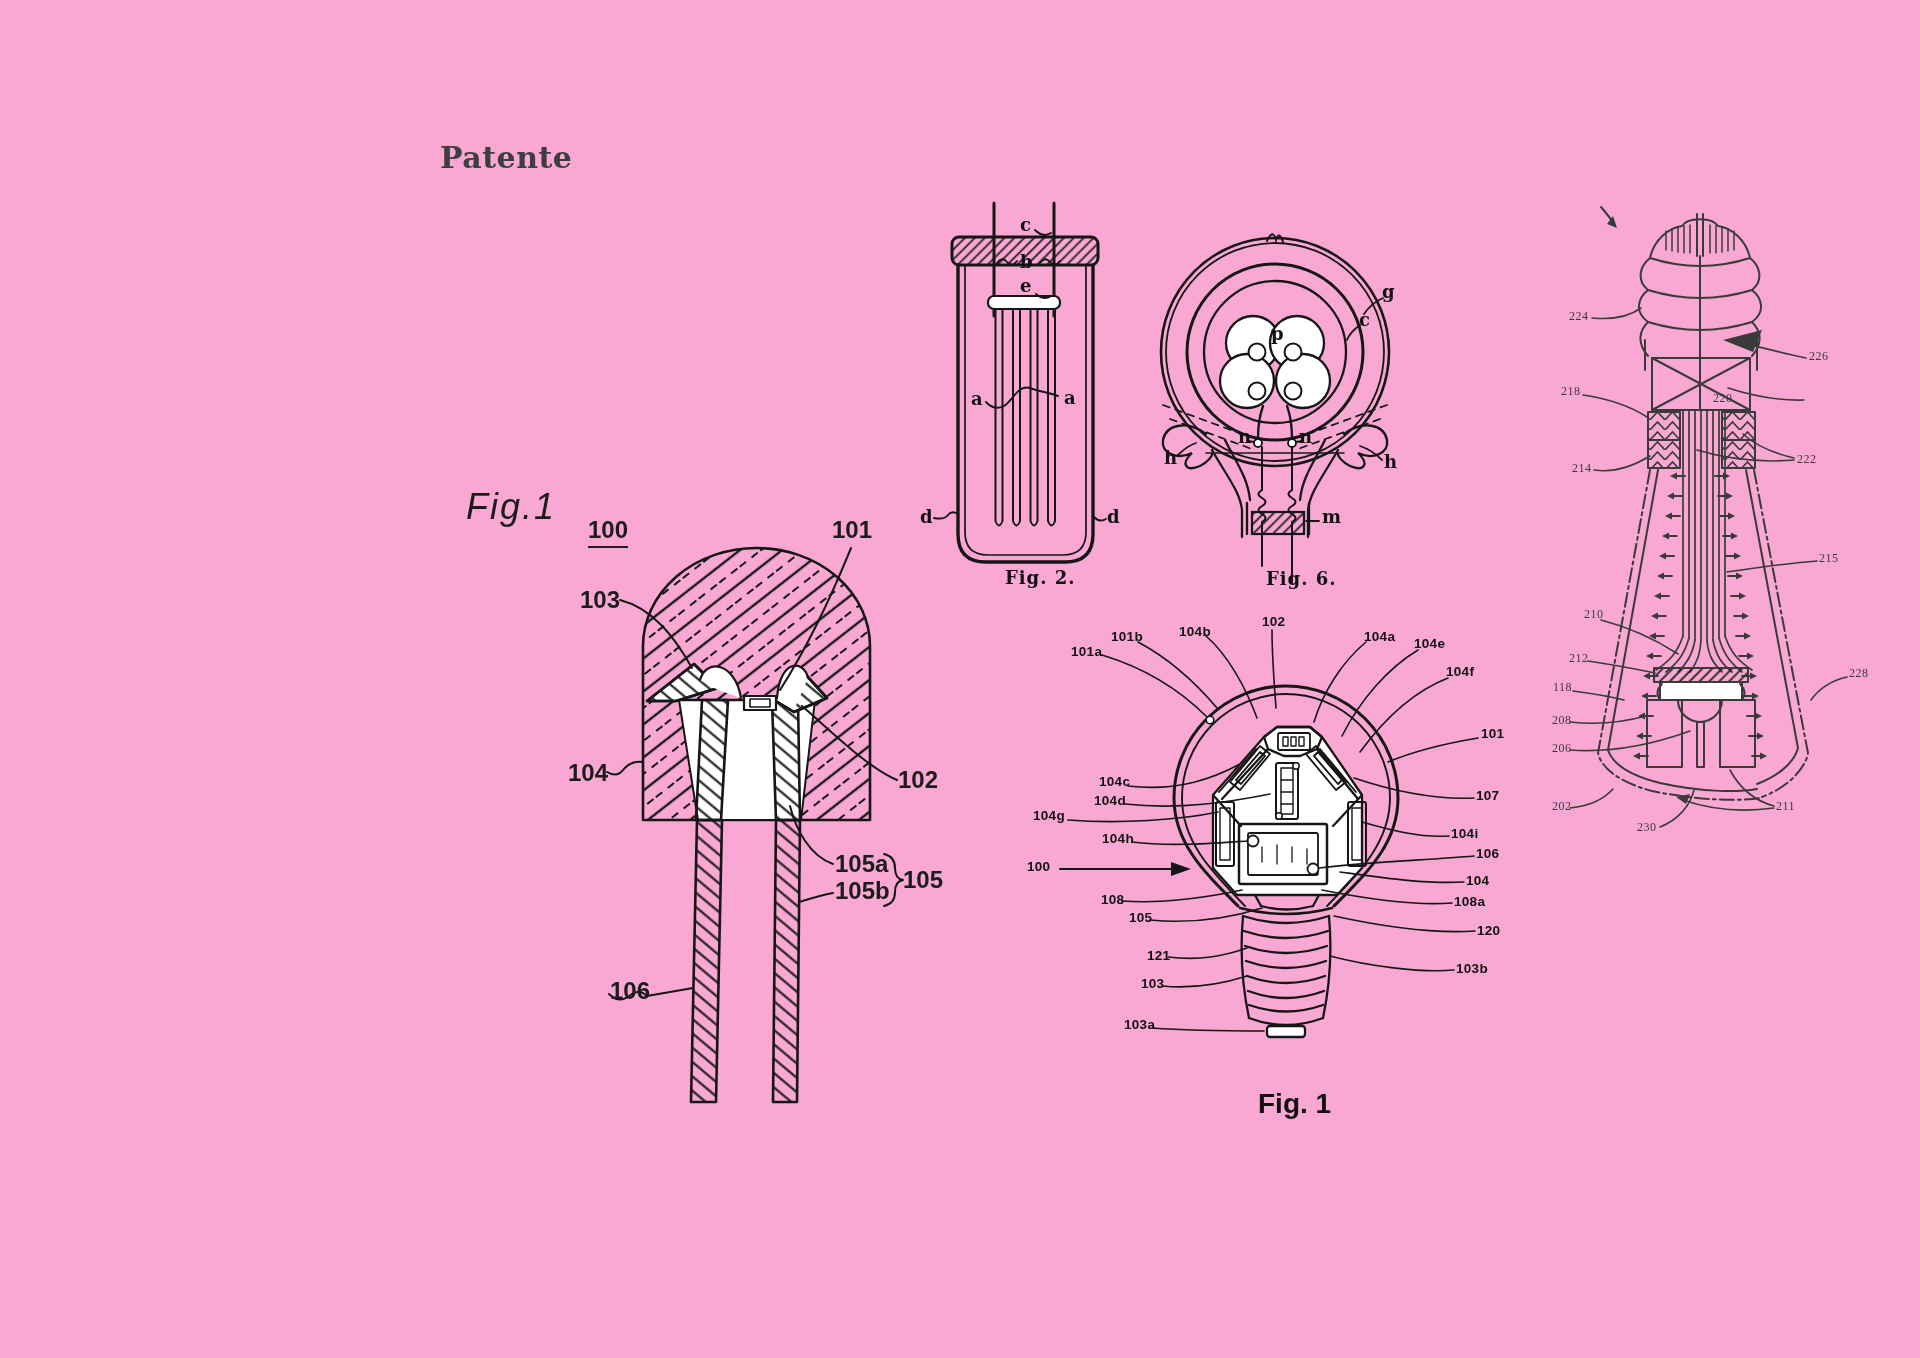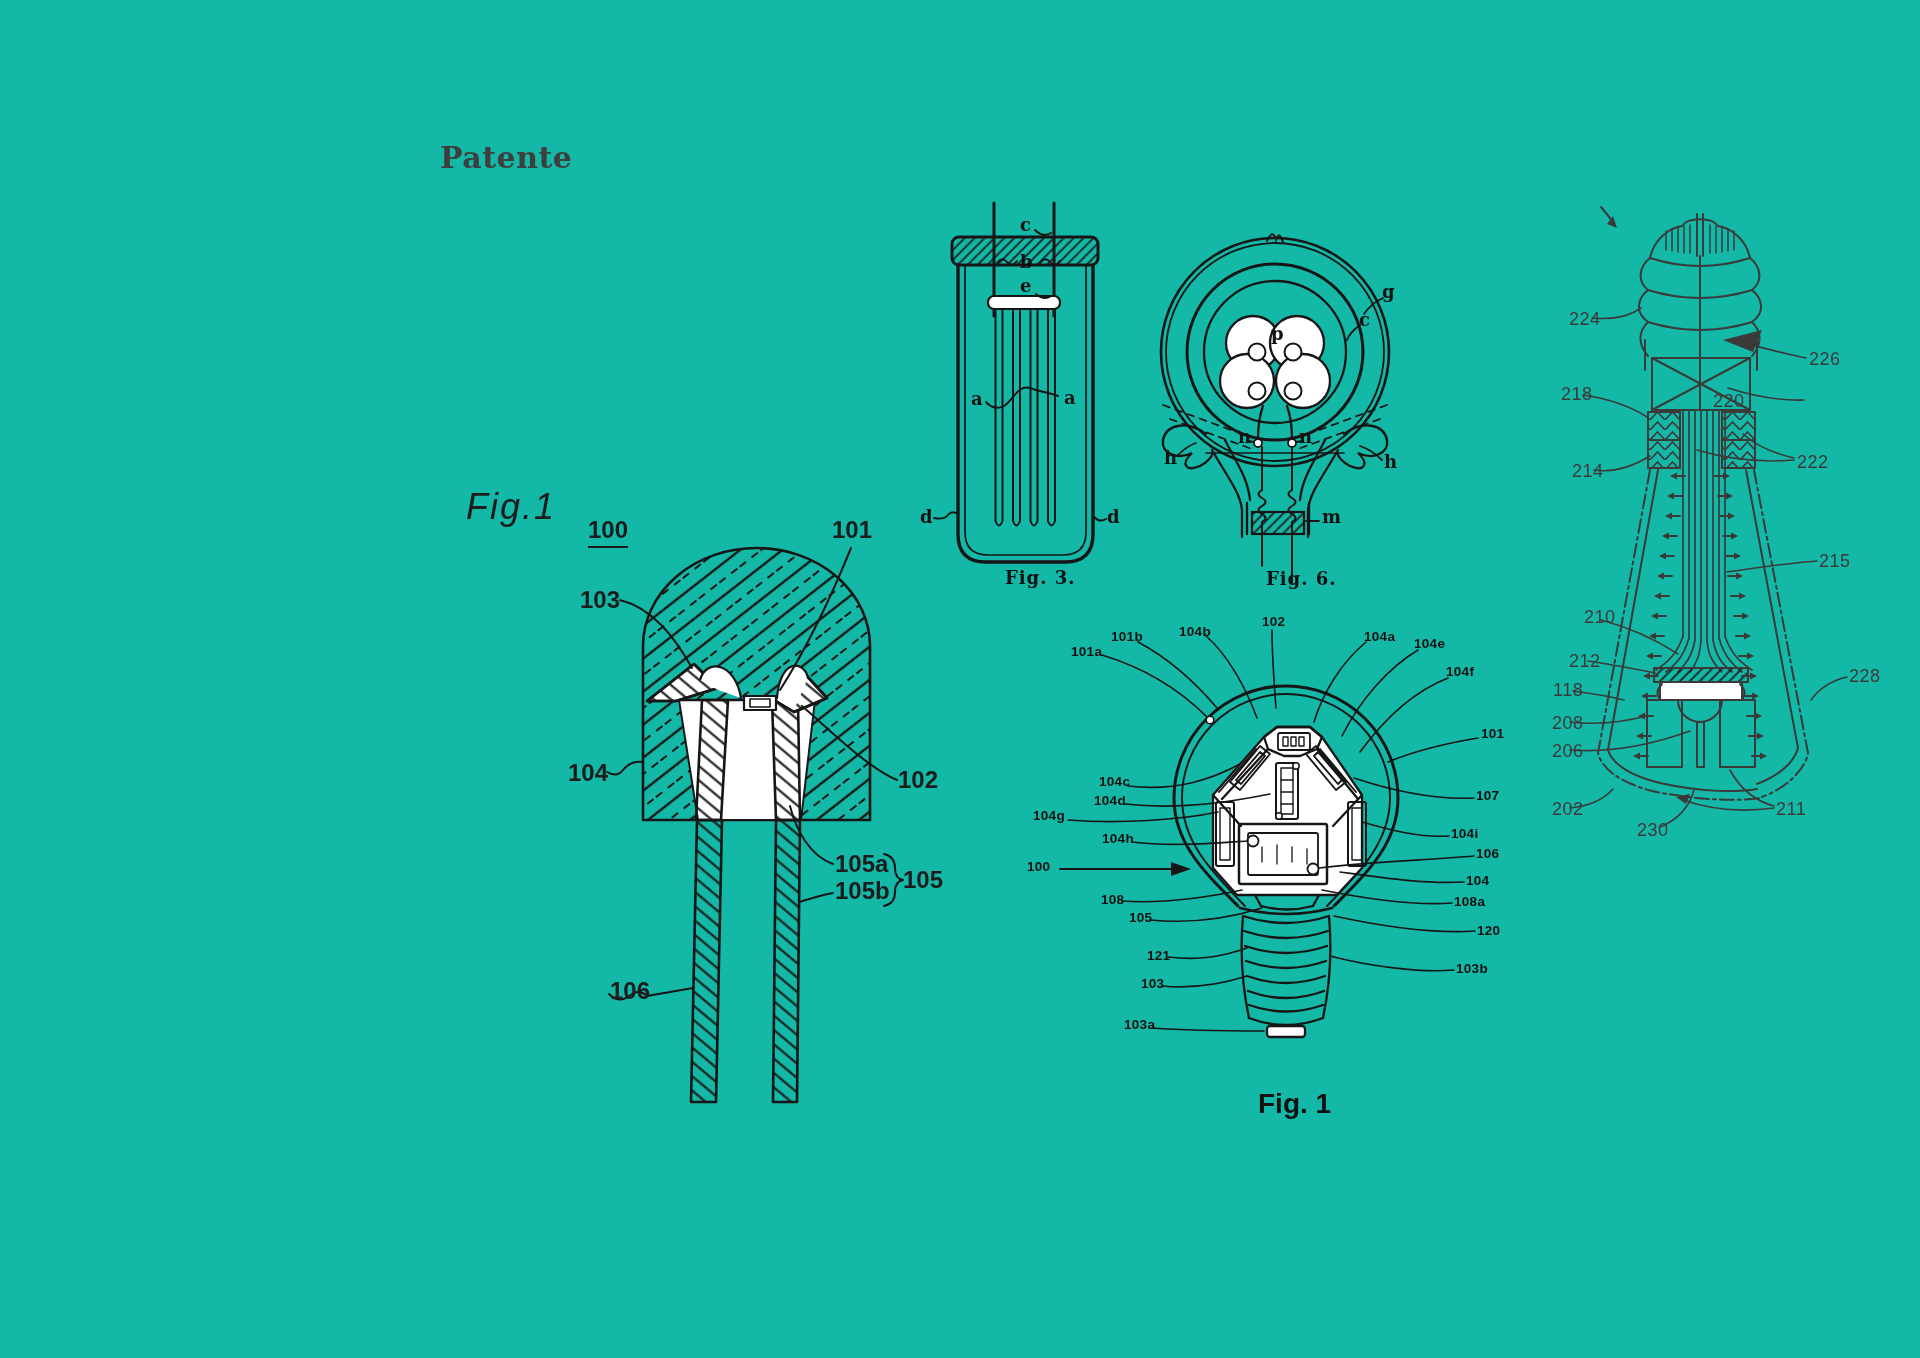--- a/index.html
+++ b/index.html
@@ -1,27 +1,27 @@
 <!DOCTYPE html>
 <html><head>
 <meta charset="utf-8">
 <style>
 html,body{margin:0;padding:0}
-#stage{position:relative;width:1920px;height:1358px;background:#14b8a6;overflow:hidden;font-family:"Liberation Sans",sans-serif}
+#stage{position:relative;width:1920px;height:1358px;background:#f9a8d4;overflow:hidden;font-family:"Liberation Sans",sans-serif}
 #art{position:absolute;left:0;top:0}
 .lbl{position:absolute;color:#161616;white-space:nowrap;line-height:1}
 .t-head{font-family:"DejaVu Serif",serif;font-weight:700;font-size:30px;color:#3e3e3e;letter-spacing:.5px}
 .t-fig1{font-size:36px;font-style:italic;color:#1c1c1c;letter-spacing:2px;font-weight:500}
 .s24{font-size:24px;font-weight:700;color:#1c1c1c}
 .u{border-bottom:2.4px solid #1c1c1c;padding-bottom:4px}
 .s13{font-size:13.5px;font-weight:700;color:#111;letter-spacing:.3px}
 .cap1{font-size:28px;font-weight:700;color:#111}
 .t-letter{font-family:"DejaVu Serif",serif;font-weight:700;font-size:18px;color:#111}
 .capser{font-family:"DejaVu Serif",serif;font-weight:700;font-size:18px;color:#111;letter-spacing:1px}
-.rlab{font-family:Liberation Sans, sans-serif;font-size:18px;color:#3a3a3a;font-weight:400;letter-spacing:.5px}
+.rlab{font-family:Liberation Serif, serif;font-size:12px;color:#3a3a3a;font-weight:400;letter-spacing:.5px}
 </style>
 </head>
 <body>
 
 <div id="stage">
 <svg id="art" width="1920" height="1358" viewBox="0 0 1920 1358">
 <defs>
   <pattern id="hDome" width="26" height="26" patternUnits="userSpaceOnUse" patternTransform="rotate(-38)">
     <line x1="0" y1="5" x2="26" y2="5" stroke="#161616" stroke-width="2.4"></line>
     <line x1="0" y1="18" x2="26" y2="18" stroke="#161616" stroke-width="2" stroke-dasharray="8 7"></line>
@@ -379,21 +379,21 @@
 <div class="lbl s24" style="left:903px;top:868px">105</div>
 <div class="lbl s24" style="left:610px;top:979px">106</div>
 
 <div class="lbl t-letter" style="left:1020px;top:216px">c</div>
 <div class="lbl t-letter" style="left:1020px;top:253px">b</div>
 <div class="lbl t-letter" style="left:1020px;top:277px">e</div>
 <div class="lbl t-letter" style="left:971px;top:390px">a</div>
 <div class="lbl t-letter" style="left:1064px;top:389px">a</div>
 <div class="lbl t-letter" style="left:920px;top:508px">d</div>
 <div class="lbl t-letter" style="left:1107px;top:508px">d</div>
-<div class="lbl capser" style="left:1005px;top:569px">Fig. 3.</div>
+<div class="lbl capser" style="left:1005px;top:569px">Fig. 2.</div>
 
 <div class="lbl t-letter" style="left:1382px;top:283px">g</div>
 <div class="lbl t-letter" style="left:1359px;top:311px">c</div>
 <div class="lbl t-letter" style="left:1271px;top:325px">p</div>
 <div class="lbl t-letter" style="left:1238px;top:428px">n</div>
 <div class="lbl t-letter" style="left:1299px;top:428px">n</div>
 <div class="lbl t-letter" style="left:1164px;top:449px">h</div>
 <div class="lbl t-letter" style="left:1384px;top:453px">h</div>
 <div class="lbl t-letter" style="left:1322px;top:508px">m</div>
 <div class="lbl capser" style="left:1266px;top:570px">Fig. 6.</div>

